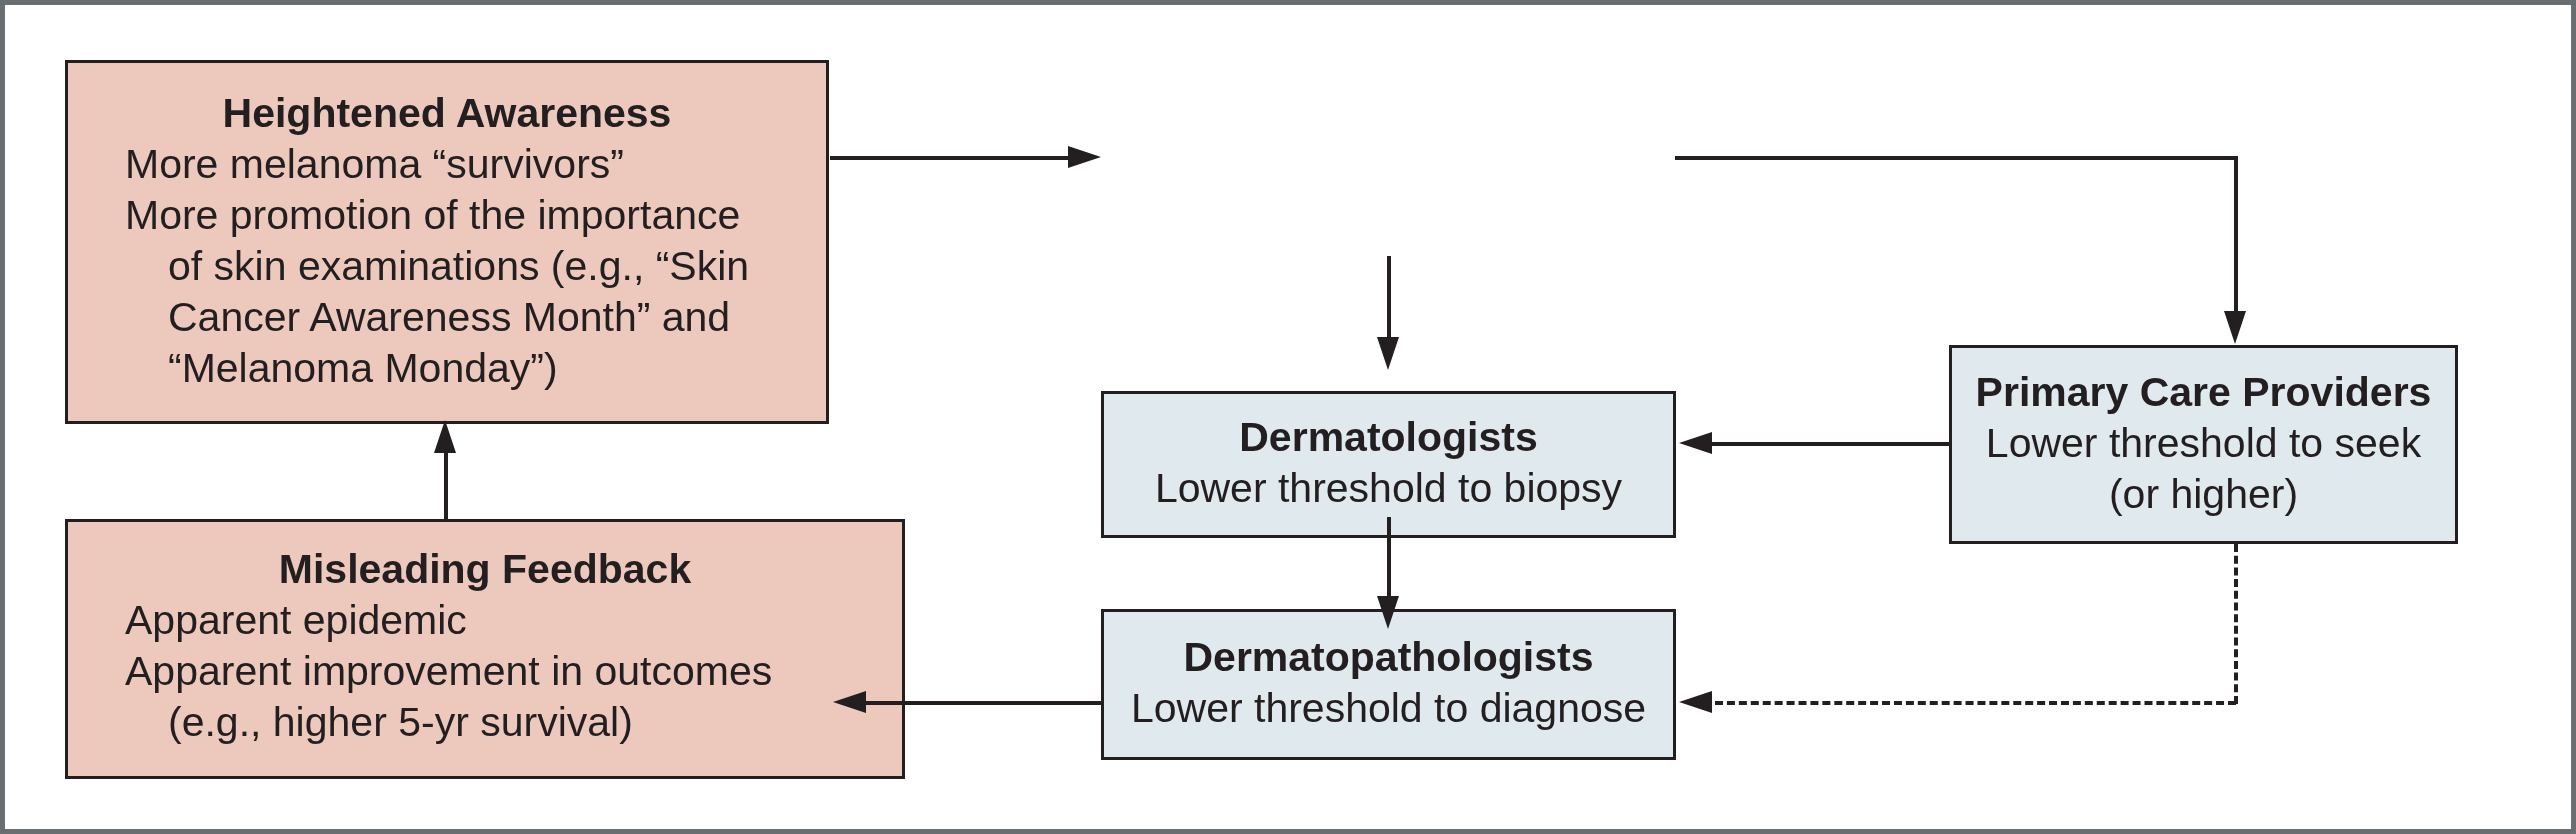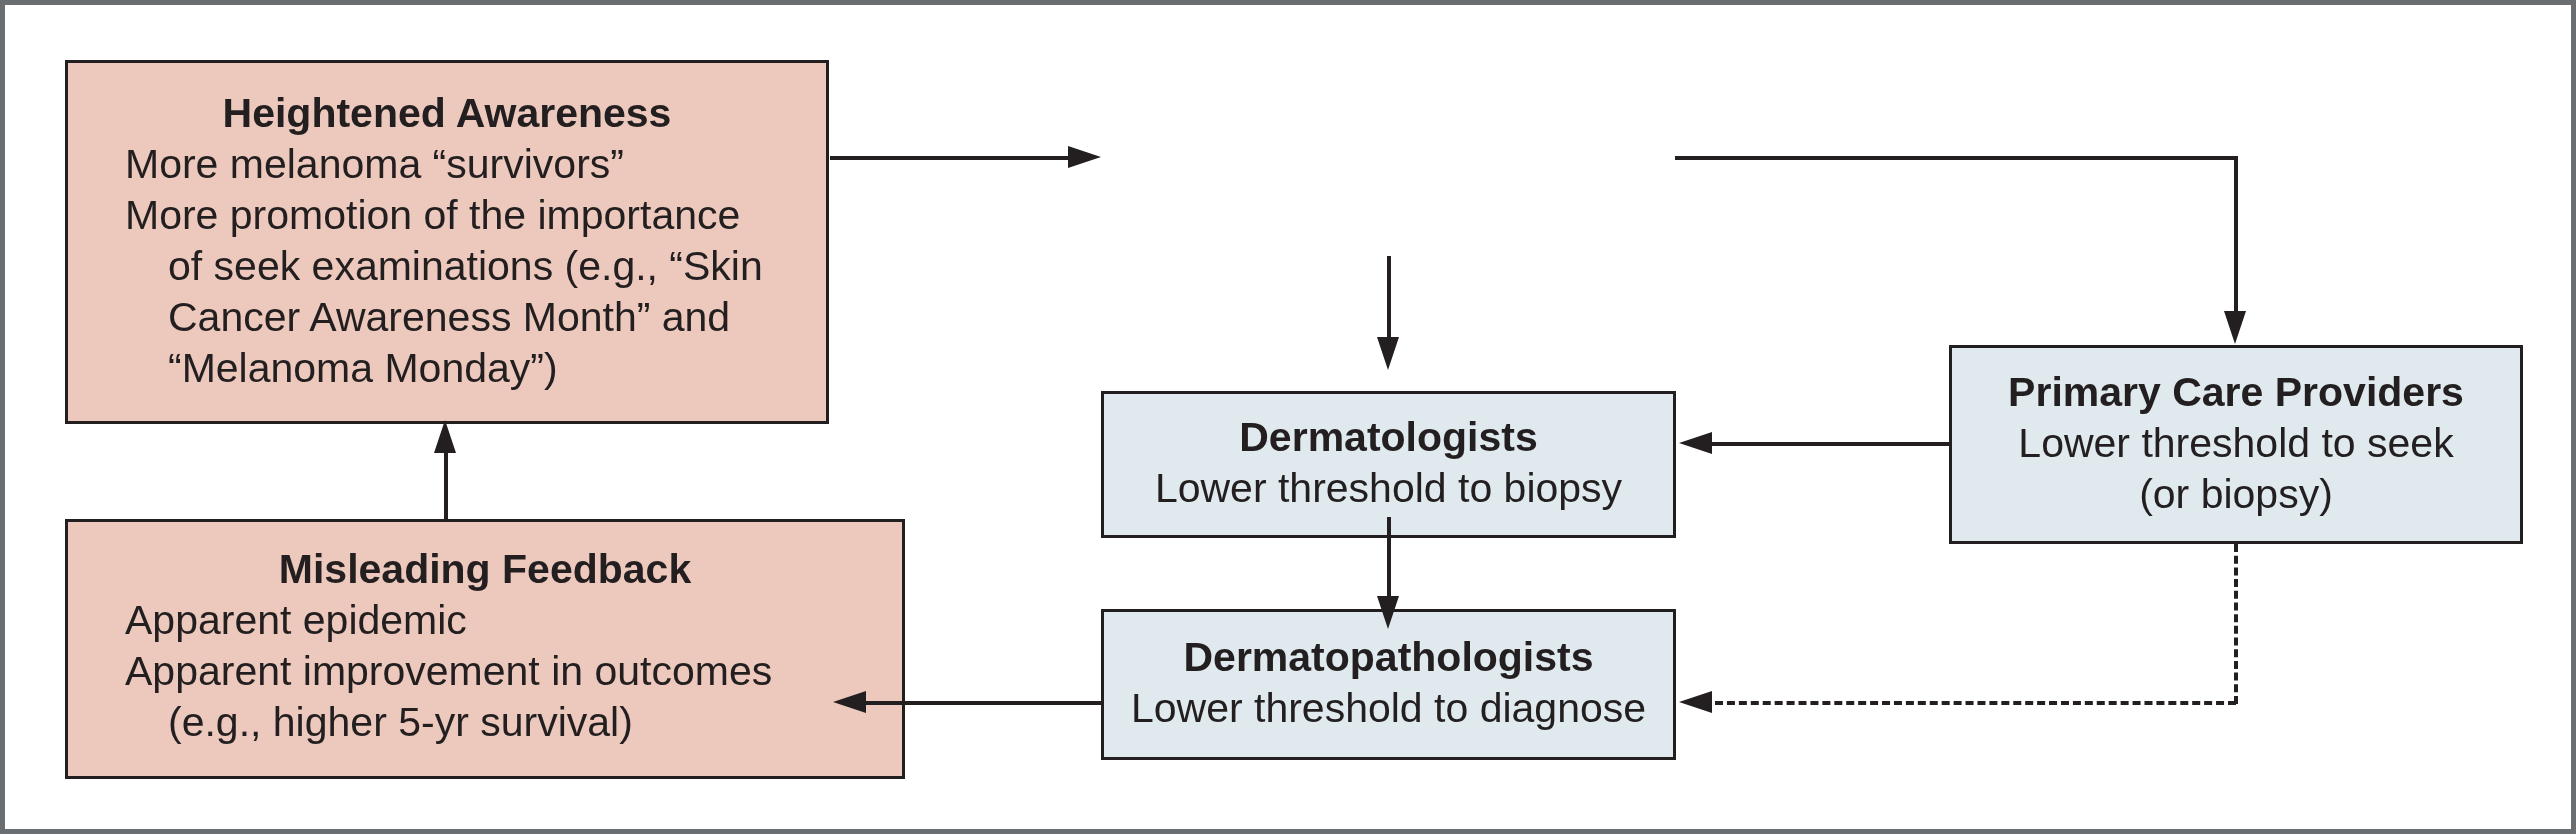--- a/index.html
+++ b/index.html
@@ -49,21 +49,21 @@
 </head>
 <body>
 
 <div id="canvas">
 
   <div class="box pink" style="left:60px;top:55px;width:764px;height:364px;padding-top:25px;">
     <div class="box-title">Heightened Awareness</div>
     <div class="body-left">
       <div>More melanoma “survivors”</div>
       <div>More promotion of the importance</div>
-      <div class="indent">of seek examinations (e.g., “Skin</div>
+      <div class="indent">of skin examinations (e.g., “Skin</div>
       <div class="indent">Cancer Awareness Month” and</div>
       <div class="indent">“Melanoma Monday”)</div>
     </div>
   </div>
 
   <div class="box pink" style="left:60px;top:514px;width:840px;height:260px;padding-top:21.5px;">
     <div class="box-title">Misleading Feedback</div>
     <div class="body-left">
       <div>Apparent epidemic</div>
       <div>Apparent improvement in outcomes</div>
@@ -79,25 +79,25 @@
     </div>
   </div>
 
   <div class="box blue" style="left:1096px;top:604px;width:575px;height:151px;padding-top:19.5px;">
     <div class="box-title">Dermatopathologists</div>
     <div class="body-center">
       <div>Lower threshold to diagnose</div>
     </div>
   </div>
 
-  <div class="box blue" style="left:1944px;top:340px;width:574px;height:199px;padding-top:18.5px;">
+  <div class="box blue" style="left:1944px;top:340px;width:509px;height:199px;padding-top:18.5px;">
     <div class="box-title">Primary Care Providers</div>
     <div class="body-center">
       <div>Lower threshold to seek</div>
-      <div>(or biopsy)</div>
+      <div>(or higher)</div>
     </div>
   </div>
 
   <div class="hline" style="left:825px;top:151px;width:242px;"></div>
   <div class="head right" style="left:1063px;top:141px;"></div>
 
   <div class="hline" style="left:1670px;top:151px;width:562px;"></div>
   <div class="vline" style="left:2229px;top:151px;height:158px;"></div>
   <div class="head down" style="left:2219px;top:306px;"></div>
 

